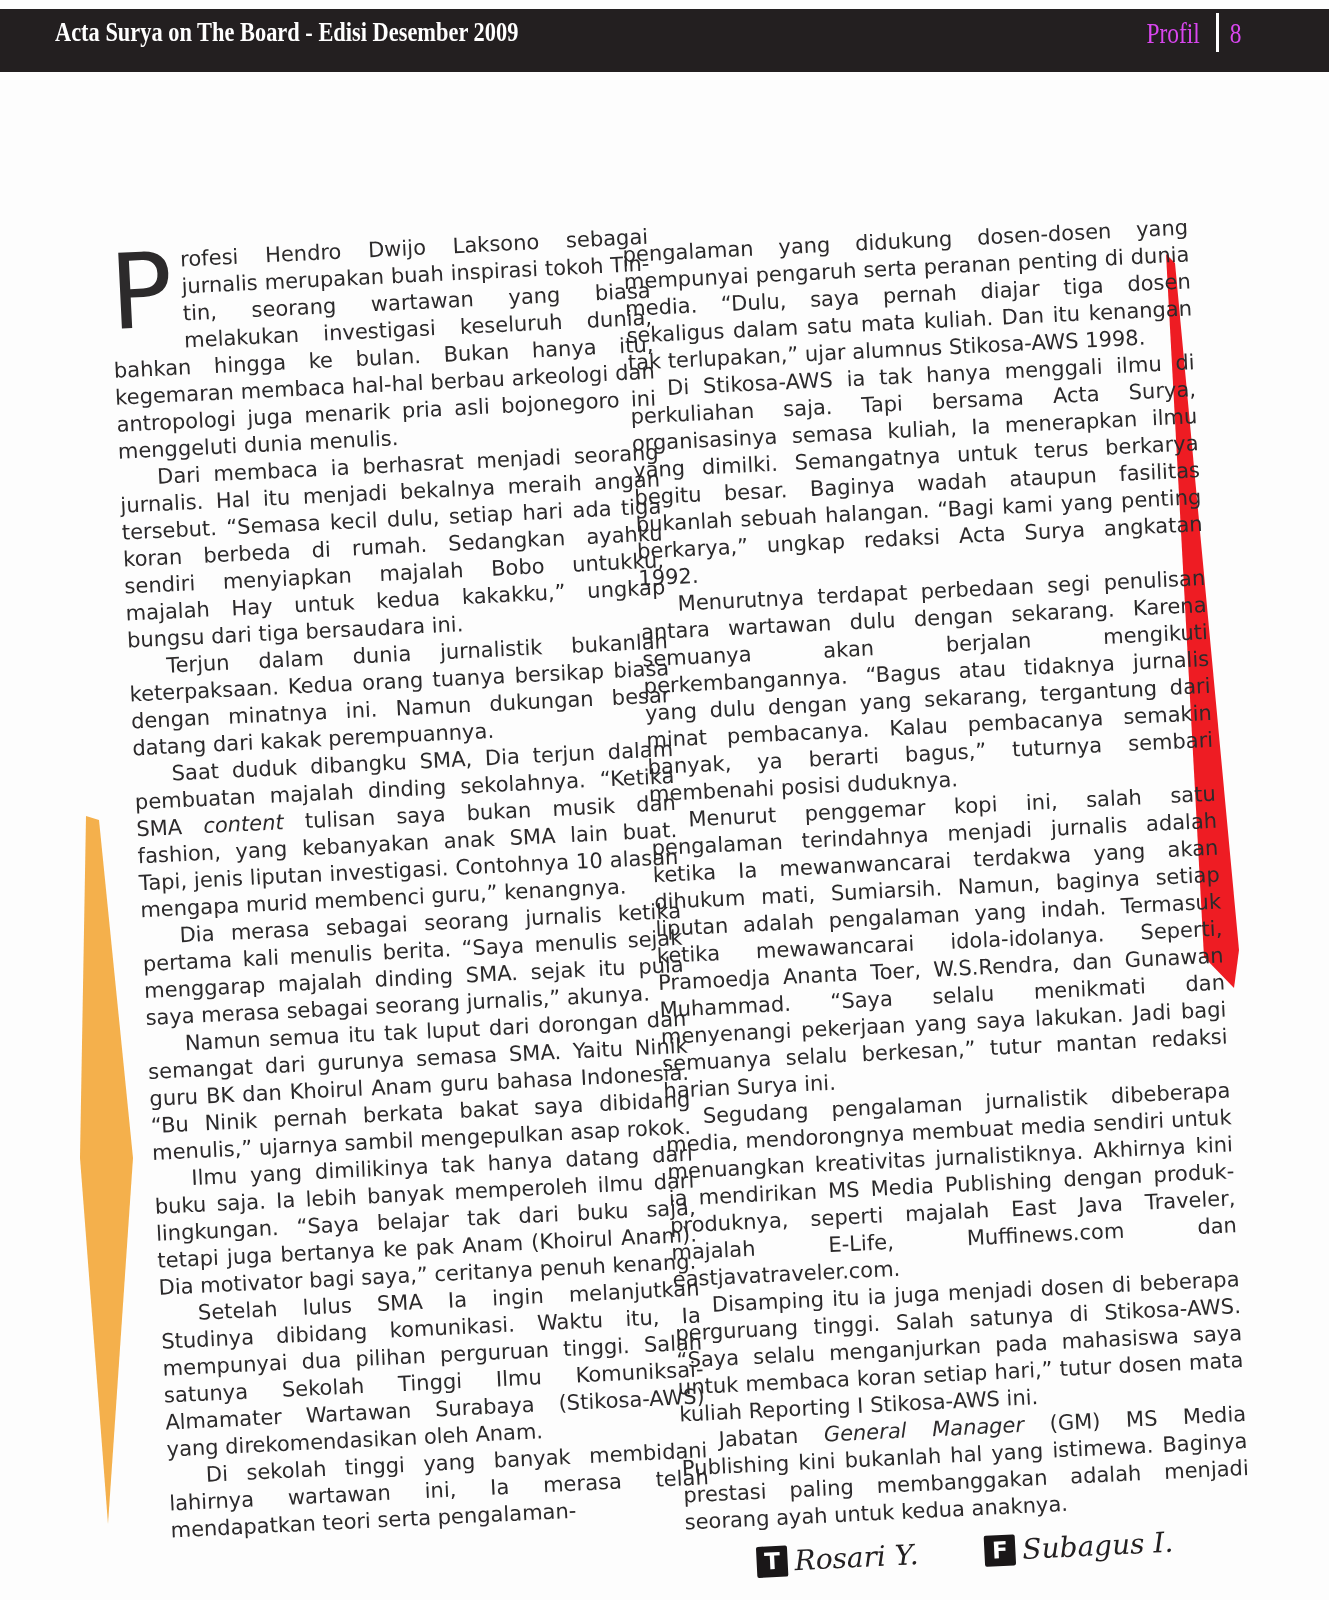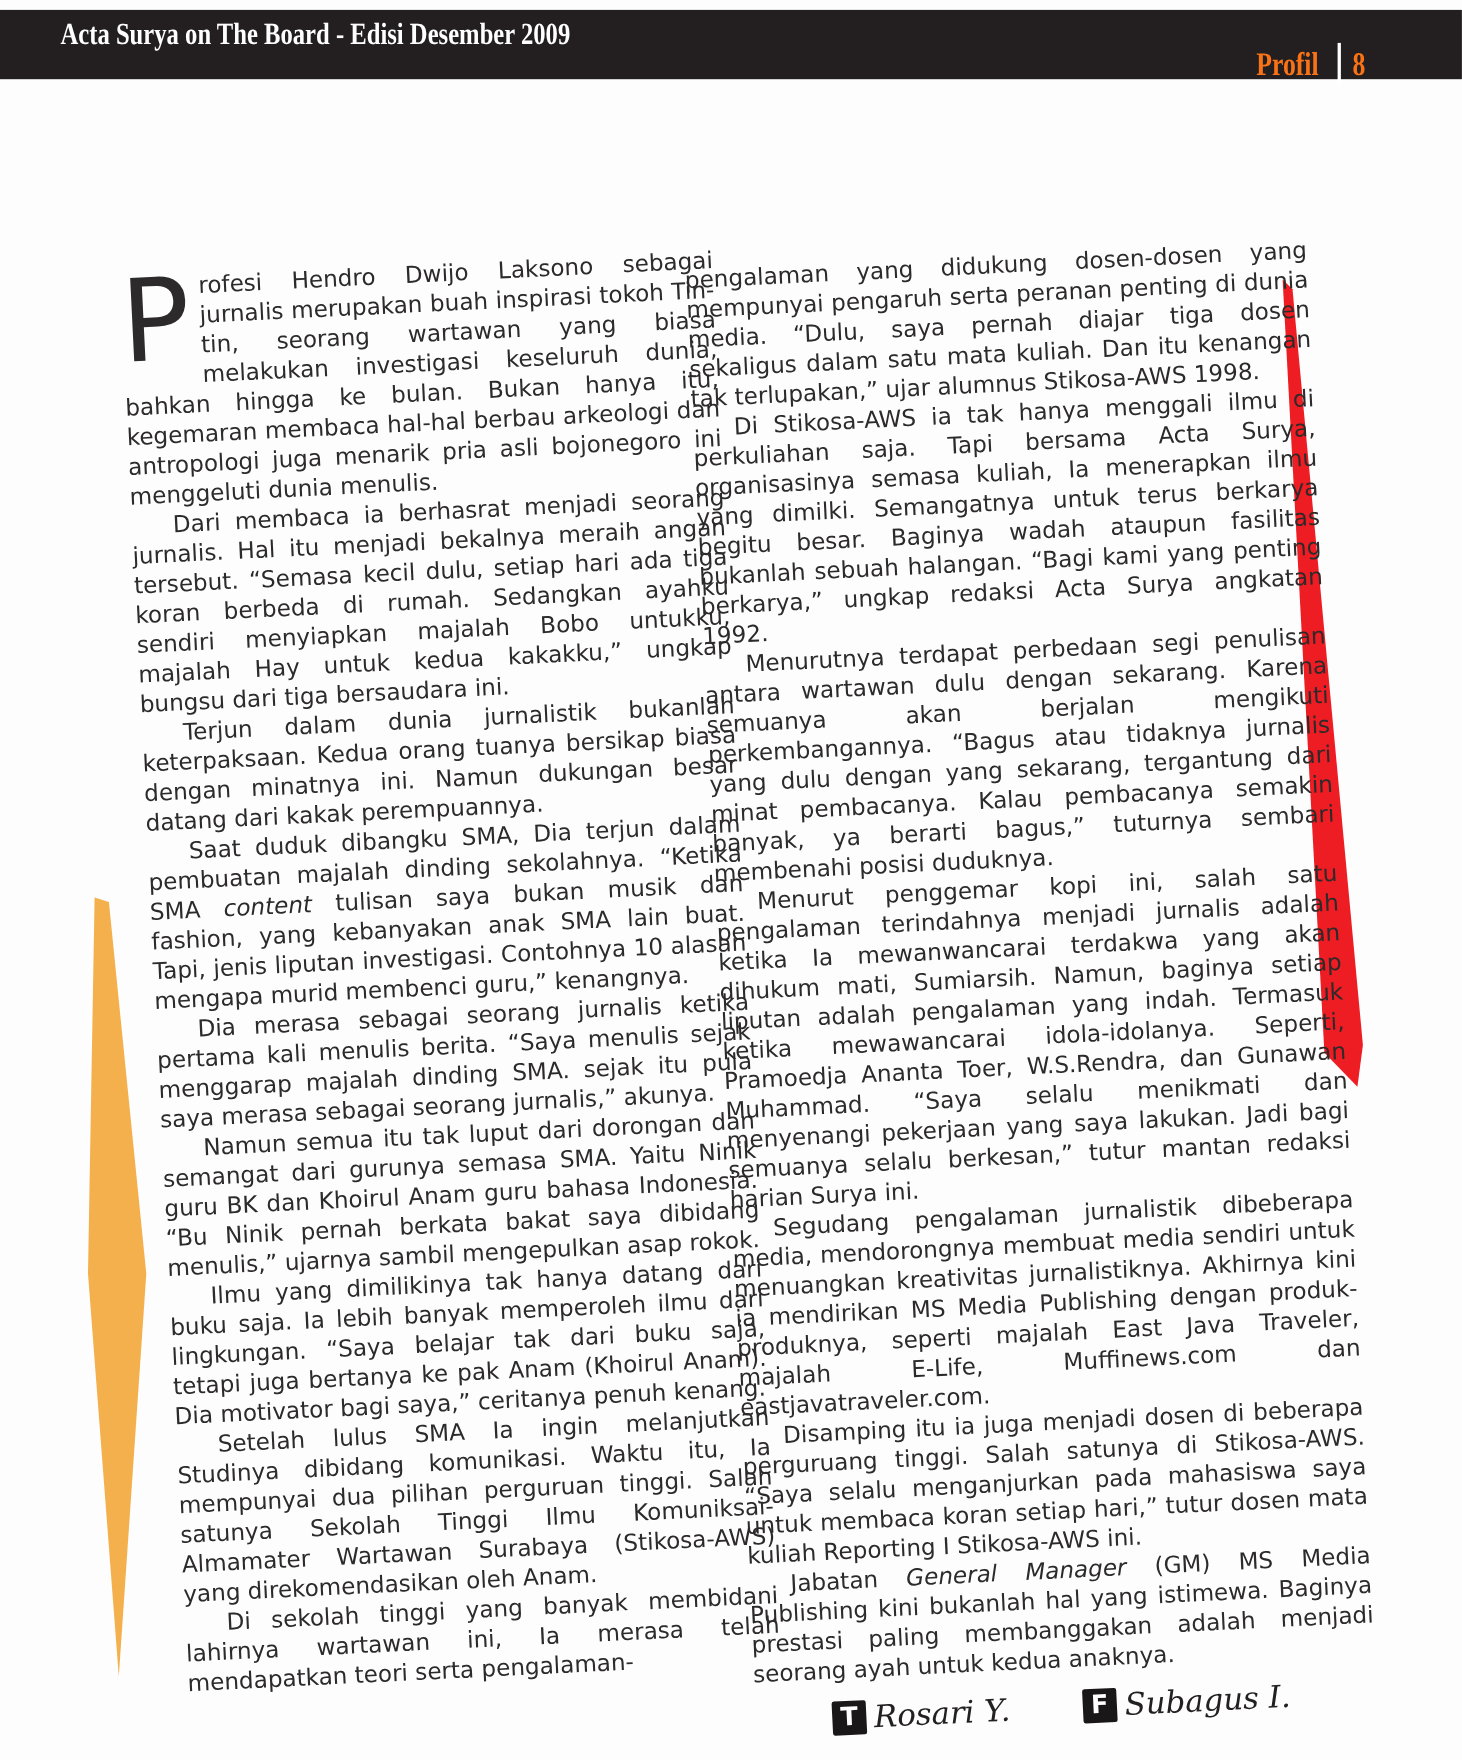--- a/index.html
+++ b/index.html
@@ -15,22 +15,22 @@
     background:#231f20;display:flex;align-items:center;
   }
   .header-title{
     position:absolute;left:55px;top:7px;
     color:#ffffff;font-family:"Liberation Serif",serif;font-weight:700;
     font-size:28px;letter-spacing:0px;white-space:nowrap;
     transform:scaleX(0.80);transform-origin:left center;
   }
   .header-right{
     position:absolute;right:86px;top:3px;height:41px;
-    display:flex;align-items:center;gap:9px;color:#f97316;
-    font-family:"Liberation Serif",serif;font-weight:700;font-size:30px;margin-top:26px;
+    display:flex;align-items:center;gap:9px;color:#d946ef;
+    font-family:"Liberation Serif",serif;font-weight:400;font-size:30px;
   }
   .header-right .txt{transform:scaleX(0.78);}
   .header-divider{width:3px;height:39px;background:#ffffff;}
   
   .deco-layer{position:absolute;left:0;top:0;width:1329px;height:1600px;pointer-events:none;}
   
   .col{
     position:absolute;
     text-align:justify;
     font-size:21px;line-height:27px;

